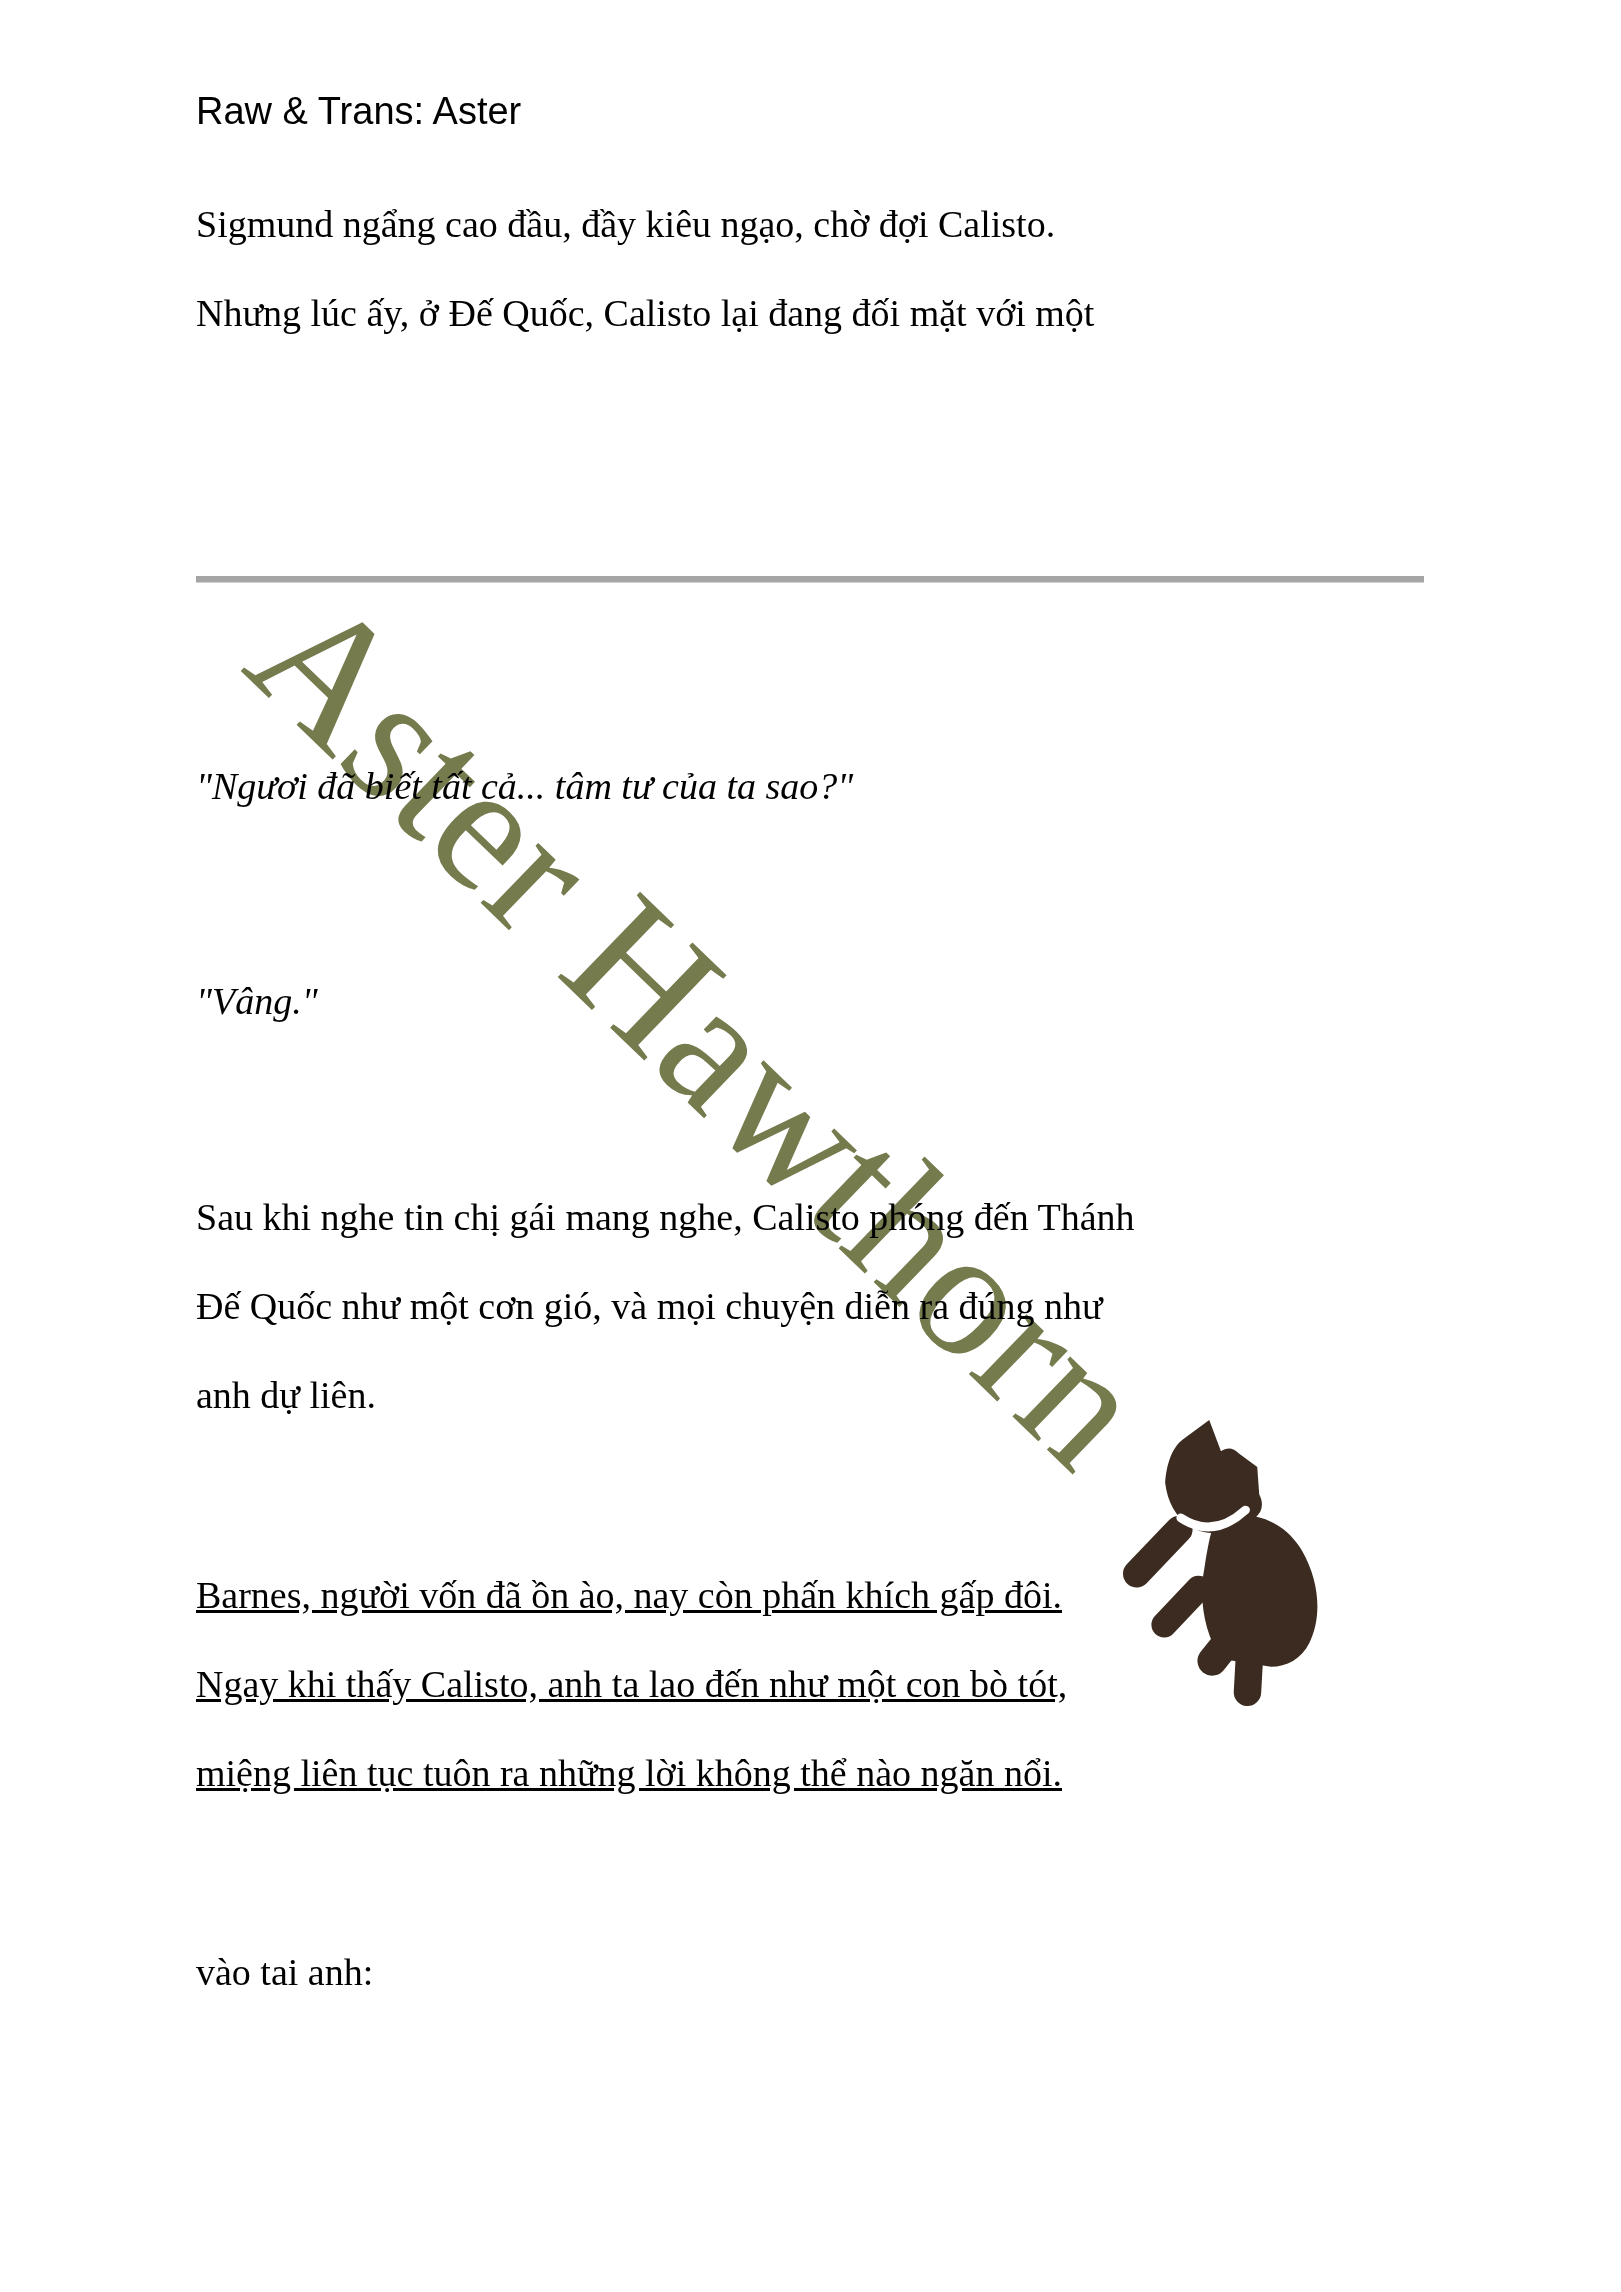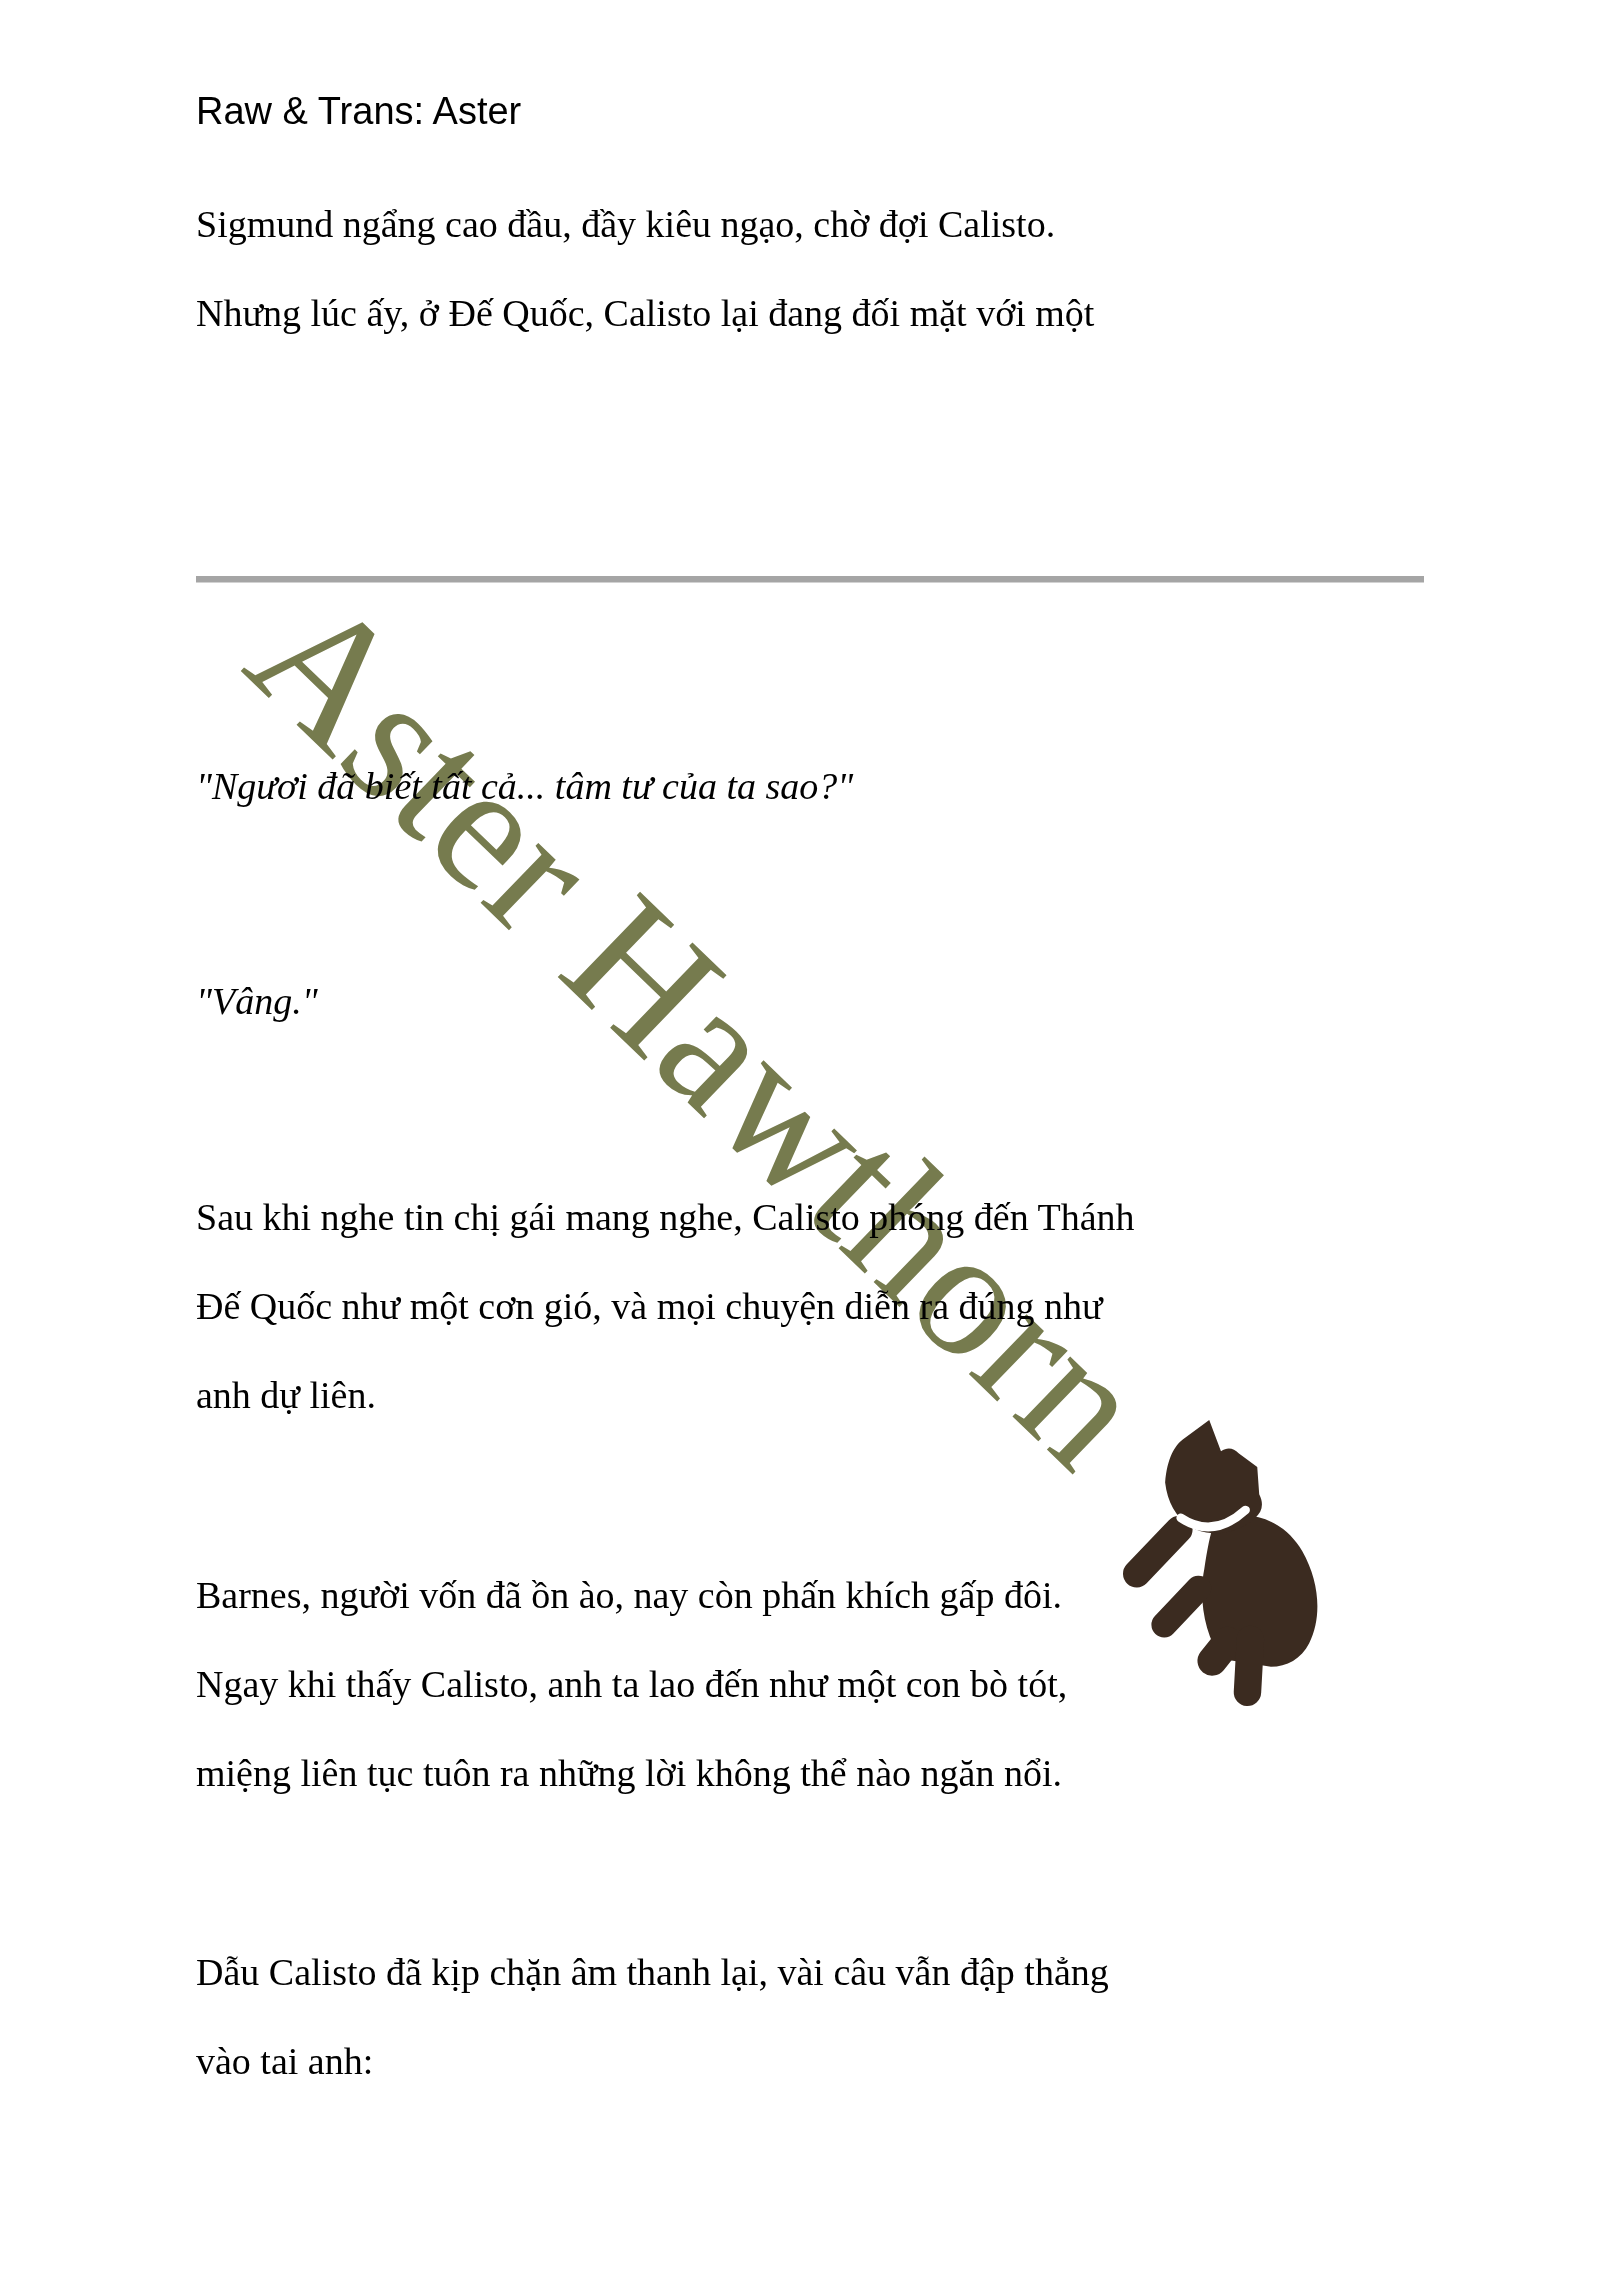--- a/index.html
+++ b/index.html
@@ -34,21 +34,21 @@
     font-size: 38px;
     line-height: 89px;
     z-index: 2;
   }
   .para .line { white-space: nowrap; }
   .quote { font-style: italic; }
   .p1 { top: 180px; }
   .q1 { top: 742px; }
   .q2 { top: 957px; }
   .p3 { top: 1173px; }
-  .p4 { top: 1551px; }
+  .p4 { top: 1551px; text-decoration: underline; }
   .p5 { top: 1928px; }
   .divider {
     position: absolute;
     left: 196px;
     top: 576px;
     width: 1228px;
     height: 5.9px;
     background-color: #a5a5a5;
     border-bottom: 1px solid #d2d2d2;
     z-index: 2;
@@ -126,18 +126,17 @@
     <div class="line">anh dự liên.</div>
   </div>
 
   <div class="para p4">
     <div class="line">Barnes, người vốn đã ồn ào, nay còn phấn khích gấp đôi.</div>
     <div class="line">Ngay khi thấy Calisto, anh ta lao đến như một con bò tót,</div>
     <div class="line">miệng liên tục tuôn ra những lời không thể nào ngăn nổi.</div>
   </div>
 
   <div class="para p5">
-    <div class="line">Dẫu Calisto đã kịp chặn âm thanh lại, vài câu vẫn đập thẳng</div>
     <div class="line">vào tai anh:</div>
   </div>
 
 </div>
 
 
 </body></html>

